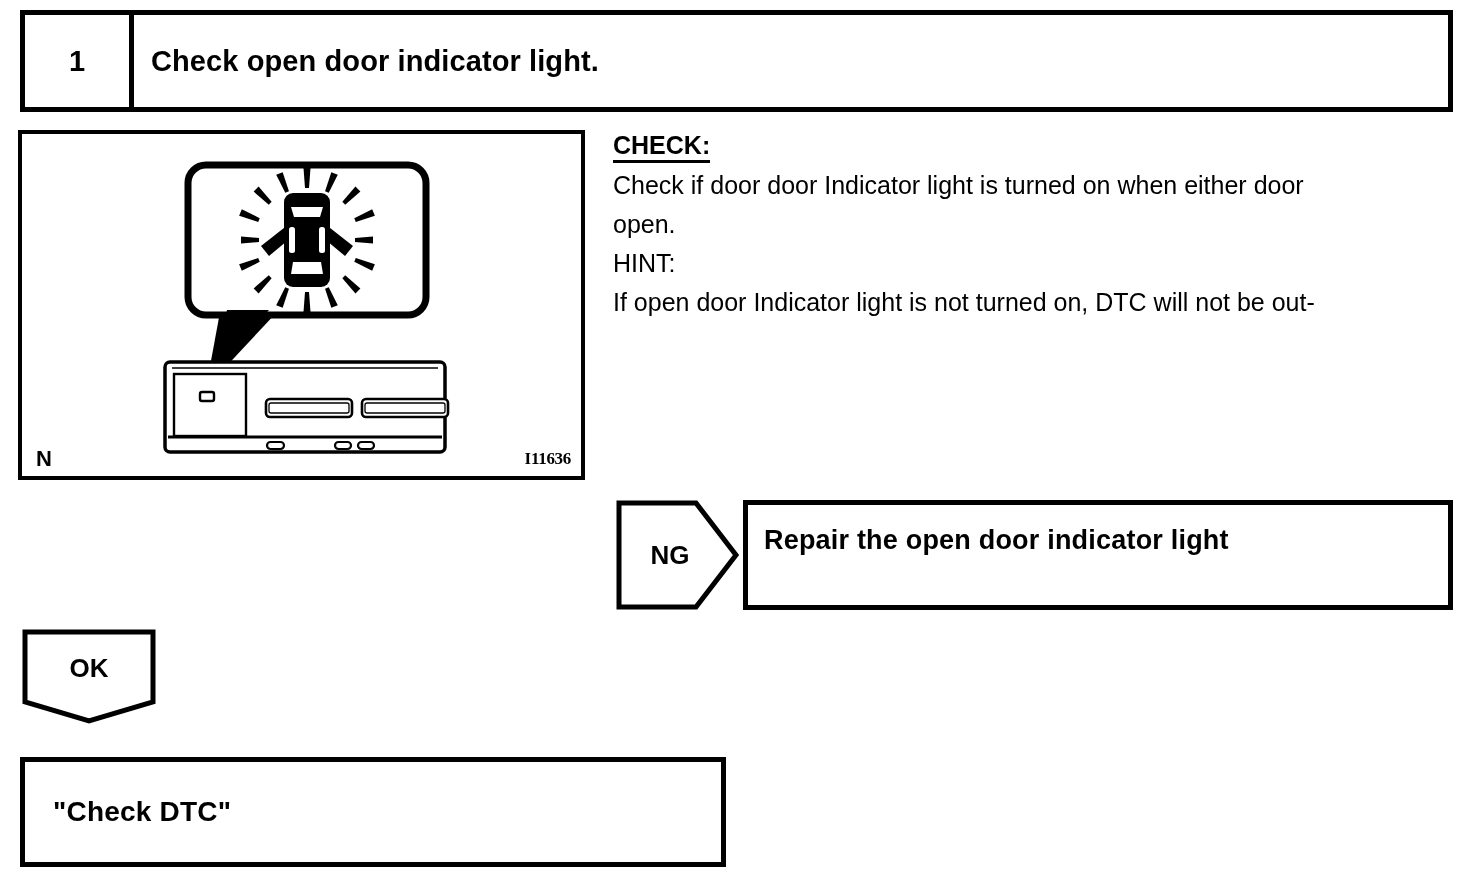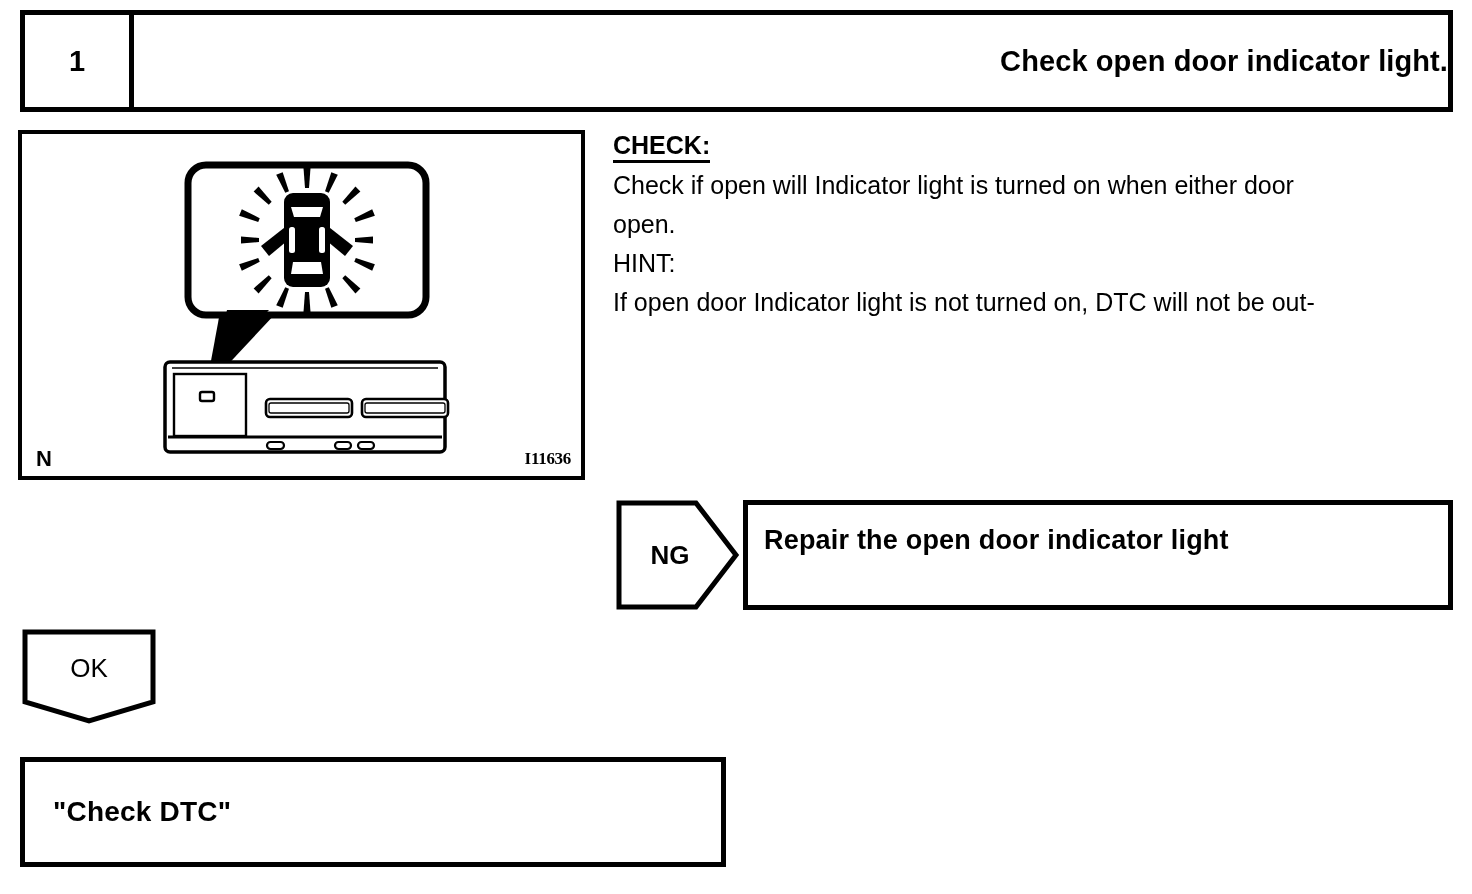--- a/index.html
+++ b/index.html
@@ -45,21 +45,20 @@
     font-size: 29px;
     font-weight: bold;
     letter-spacing: 0px;
   }
   .step-title-cell {
     flex: 1;
     display: flex;
     align-items: center;
     padding-left: 17px;
     box-sizing: border-box;
-    justify-content: flex-end;
   }
   .step-title {
     font-size: 29px;
     font-weight: bold;
     letter-spacing: 0.1px;
   }
 
   
   .figure-panel {
     position: absolute;
@@ -179,21 +178,21 @@
   .ok-label {
     position: absolute;
     left: 22px;
     top: 629px;
     width: 134px;
     height: 78px;
     display: flex;
     align-items: center;
     justify-content: center;
     font-size: 26px;
-    font-weight: normal;
+    font-weight: bold;
   }
 
   .final-box {
     position: absolute;
     left: 20px;
     top: 757px;
     width: 706px;
     height: 110px;
     border: 5px solid #000;
     box-sizing: border-box;
@@ -322,21 +321,21 @@
     </svg>
 
     <span class="figure-corner-label">N</span>
     <span class="figure-ref-code">I11636</span>
   </div>
 
   <div class="check-block">
     <div>
       <span class="check-heading">CHECK:</span>
     </div>
-    <div class="check-line">Check if open will Indicator light is turned on when either door</div>
+    <div class="check-line">Check if door door Indicator light is turned on when either door</div>
     <div class="check-line">open.</div>
     <div class="check-line">HINT:</div>
     <div class="check-line">If open door Indicator light is not turned on, DTC will not be out-</div>
   </div>
 
   <div class="ng-branch">
     <div class="ng-arrow">
       <svg width="124" height="110" viewBox="0 0 124 110">
         <path d="M 3 3 L 80 3 L 120 55 L 80 107 L 3 107 Z" fill="#ffffff" stroke="#000000" stroke-width="5"></path>
       </svg>

